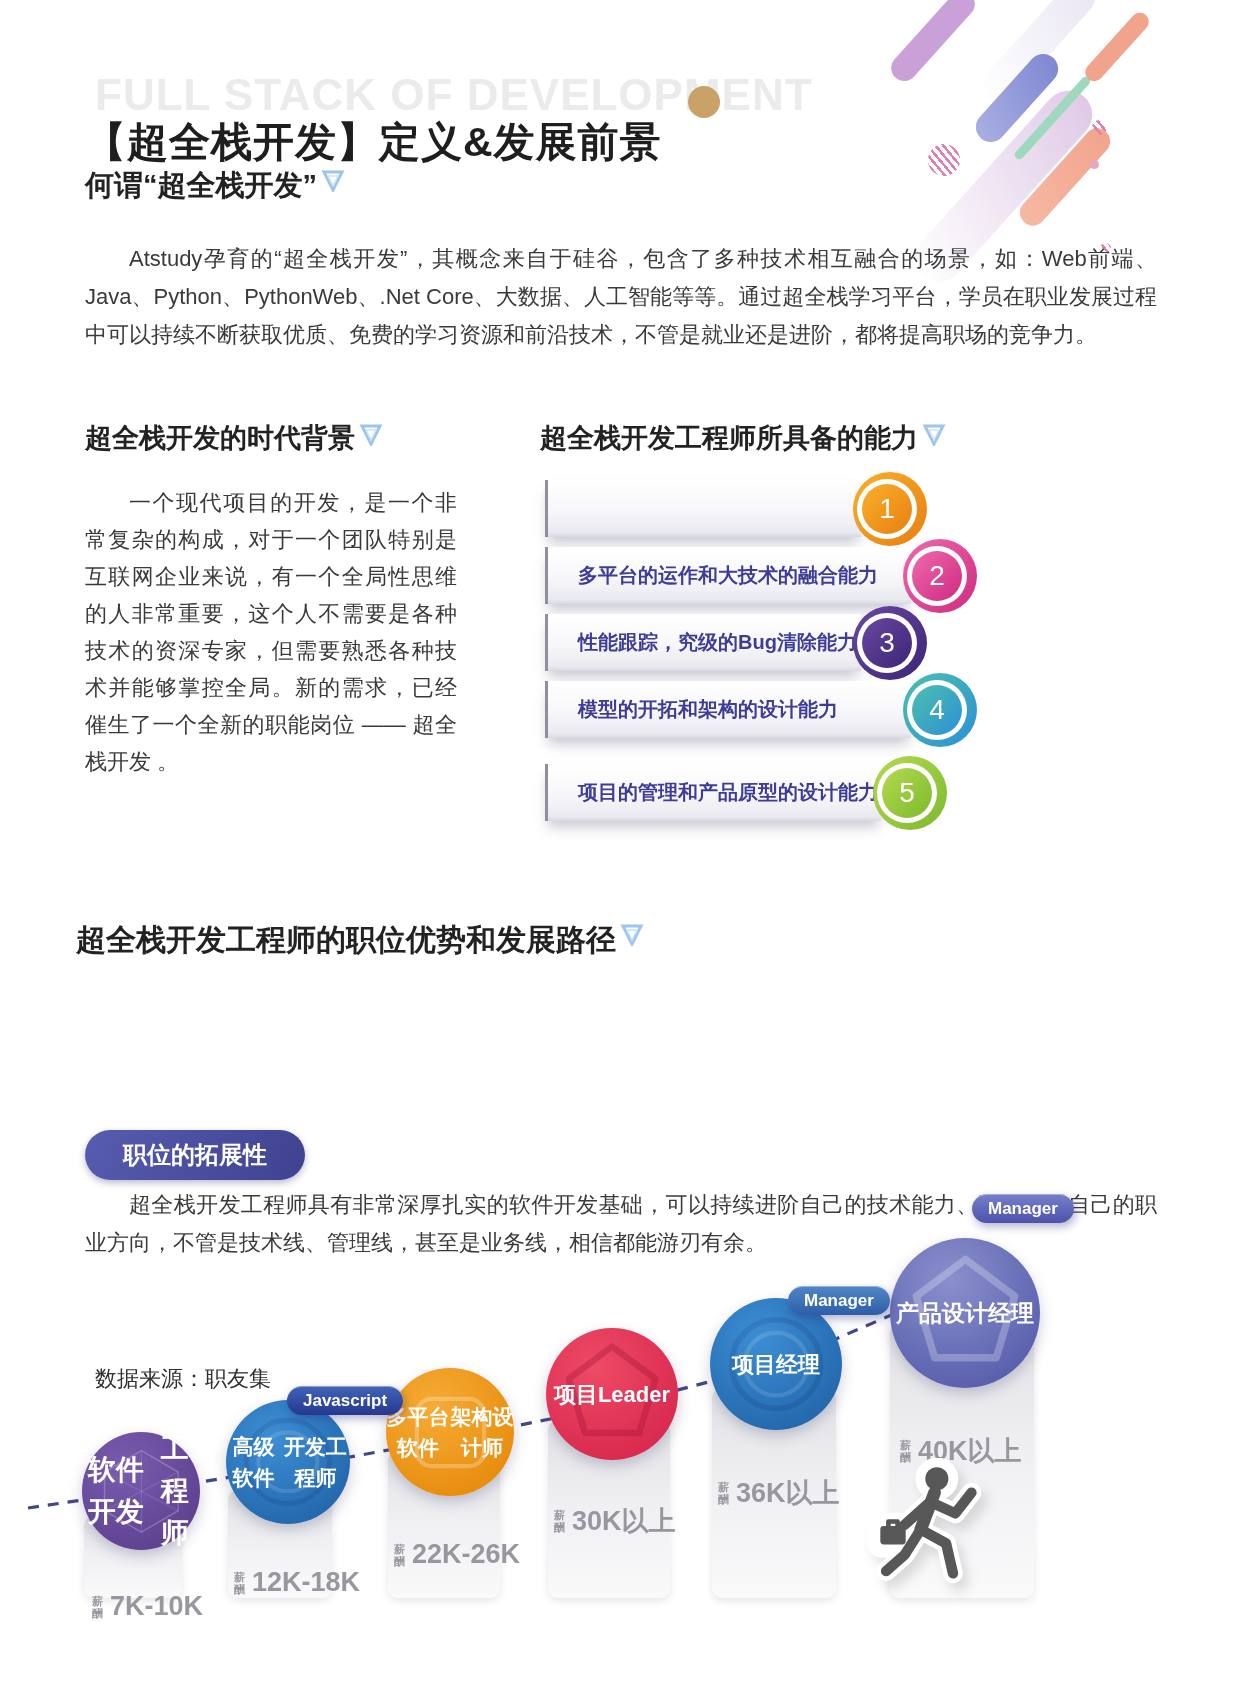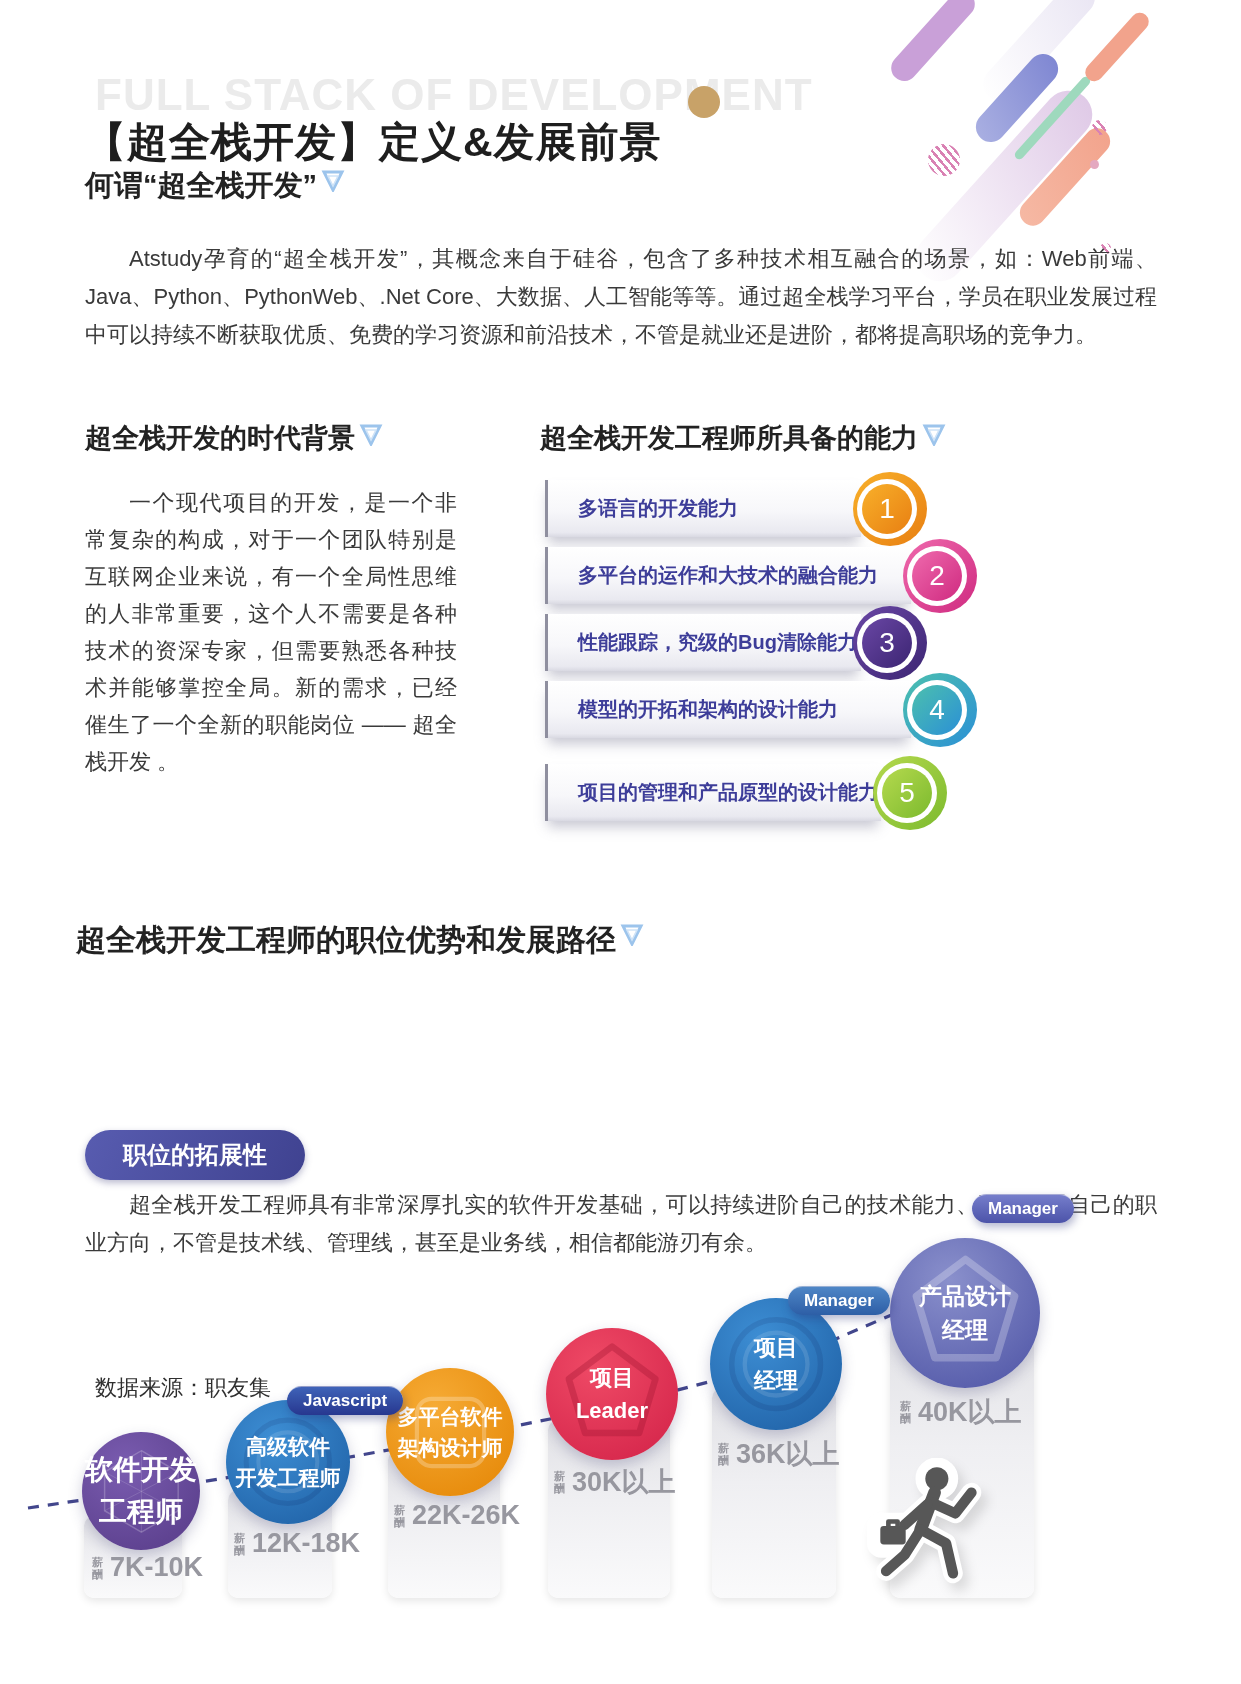--- a/index.html
+++ b/index.html
@@ -55,37 +55,37 @@
         border-radius:50%;background:#fff;}
   .cap-core{position:absolute;left:9px;top:12px;width:50px;height:50px;border-radius:50%;
         display:flex;align-items:center;justify-content:center;color:#fff;font-size:28px;}
   .n1,.n1 .cap-core{background:linear-gradient(135deg,#f8b02a,#e87f12);}
   .n2,.n2 .cap-core{background:linear-gradient(135deg,#ef6aad,#cf2a80);}
   .n3,.n3 .cap-core{background:linear-gradient(135deg,#6a47a5,#3c2573);}
   .n4,.n4 .cap-core{background:linear-gradient(135deg,#4cc0ae,#2b90d6);}
   .n5,.n5 .cap-core{background:linear-gradient(135deg,#b5d94e,#7cba2e);}
 
   
-  .src{position:absolute;left:95px;top:1364px;font-size:22px;color:#2f2f2f;z-index:2;margin-top:9px;}
+  .src{position:absolute;left:95px;top:1364px;font-size:22px;color:#2f2f2f;z-index:2;}
   .dash-svg{position:absolute;left:0;top:1180px;z-index:2;}
   .ped{position:absolute;border-radius:10px;z-index:1;
         background:linear-gradient(180deg,#e1e1e5 0%,#efeff2 45%,#fafafb 100%);
         box-shadow:0 3px 8px rgba(0,0,0,.10);}
-  .bubble{position:absolute;border-radius:50%;display:flex;flex-direction:column;align-items:center;
+  .bubble{position:absolute;border-radius:50%;display:flex;flex-direction:row;align-items:center;
         justify-content:center;color:#fff;font-weight:800;text-align:center;z-index:3;
         box-shadow:0 6px 14px rgba(60,60,110,.25);}
   .bubble span{display:block;line-height:1.5;position:relative;z-index:2;}
   .bubble svg{position:absolute;inset:9%;z-index:1;}
   .b1{background:radial-gradient(circle at 36% 30%,#7a5cb0,#5f4391 75%);}
   .b2{background:radial-gradient(circle at 38% 30%,#3d8ed4,#2468ad 78%);}
   .b3{background:radial-gradient(circle at 38% 30%,#f6ab35,#e88d0e 78%);}
   .b4{background:radial-gradient(circle at 38% 30%,#ef4a66,#d82a4e 78%);}
   .b5{background:radial-gradient(circle at 38% 30%,#3d8ed4,#2468ad 78%);}
   .b6{background:radial-gradient(circle at 40% 28%,#8a90cc,#5a60ad 78%);}
-  .salary{position:absolute;z-index:4;display:flex;align-items:center;gap:5px;color:#97979f;}
+  .salary{position:absolute;z-index:4;display:flex;align-items:center;gap:5px;color:#97979f;margin-top:39px;}
   .s-label{width:13px;font-size:11px;line-height:12px;word-break:break-all;font-weight:700;}
   .s-val{font-size:27px;font-weight:800;white-space:nowrap;}
   .mini-badge{position:absolute;z-index:5;color:#fff;font-weight:700;font-size:17px;padding:4px 16px;
         border-radius:17px;box-shadow:2px 4px 8px rgba(40,50,120,.35);
         border-top:1px solid rgba(255,255,255,.5);white-space:nowrap;}
   .mb-js{background:linear-gradient(180deg,#3f63b8,#27378f);}
   .mb-m5{background:linear-gradient(180deg,#4e86c6,#2d5ea6);}
   .mb-m6{background:linear-gradient(180deg,#757dcb,#4c53a9);}
   .person{position:absolute;left:848px;top:1458px;z-index:6;
         filter:drop-shadow(6px 8px 6px rgba(0,0,0,.12));}
@@ -132,21 +132,20 @@
   <div class="sec-h" id="h-era">
     <span>超全栈开发的时代背景</span>
     <svg class="tri" viewBox="0 0 24 22">
       <path d="M3 2 L21 2 L12 20 Z" fill="none" stroke="#9cc4ec" stroke-width="3"></path>
       <path d="M7 6 L17 6 L12 16 Z" fill="none" stroke="#cfe3f7" stroke-width="1.6"></path>
     </svg>
   </div>
   <p class="body-txt" id="p-era">一个现代项目的开发，是一个非常复杂的构成，对于一个团队特别是互联网企业来说，有一个全局性思维的人非常重要，这个人不需要是各种技术的资深专家，但需要熟悉各种技术并能够掌控全局。新的需求，已经催生了一个全新的职能岗位 —— 超全栈开发 。</p>
 
   <div class="cap-bar" style="top:480px;width:313px;">
-    <span class="cap-text">多语言的开发能力</span>
     <div class="cap-num n1">
       <span class="cap-core">1</span>
     </div>
   </div>
   <div class="cap-bar" style="top:547px;width:363px;">
     <span class="cap-text">多平台的运作和大技术的融合能力</span>
     <div class="cap-num n2">
       <span class="cap-core">2</span>
     </div>
   </div>

